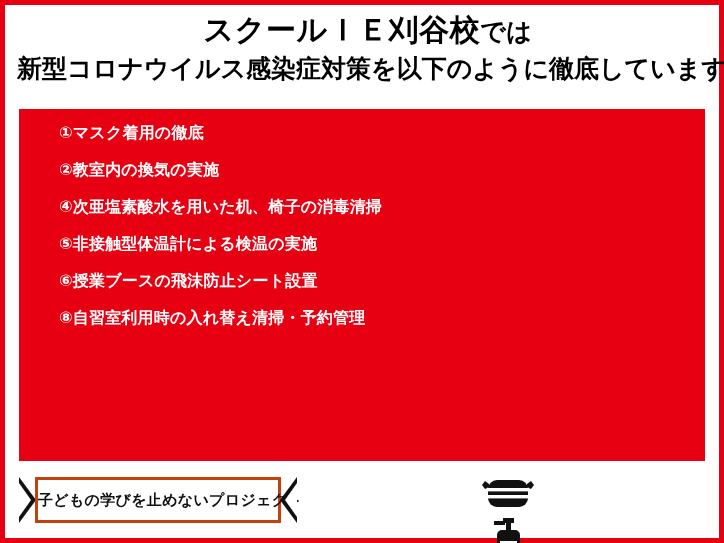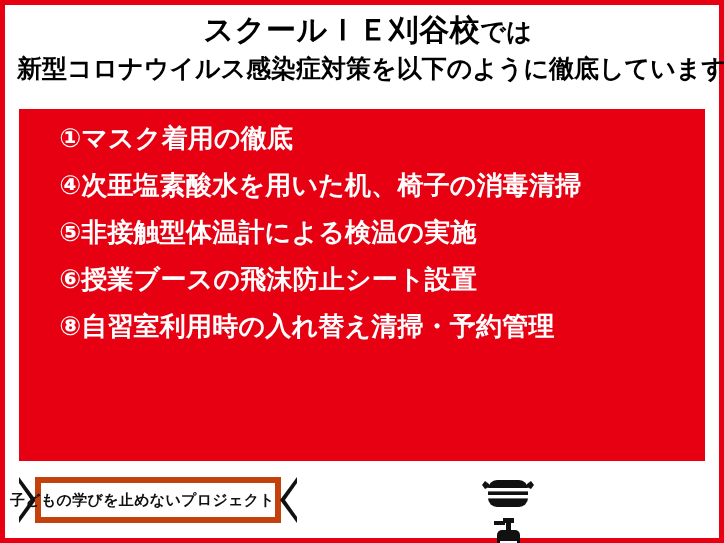--- a/index.html
+++ b/index.html
@@ -58,21 +58,21 @@
     left: 14px;
     right: 14px;
     top: 104px;
     height: 352px;
     background: #e60012;
     box-sizing: border-box;
     padding: 16px 10px 10px 40px;
   }
   .measure {
     color: #ffffff;
-    font-size: 26px;
+    font-size: 16px;
     font-weight: bold;
     line-height: 1.0;
     margin-bottom: 21px;
     white-space: nowrap;
     letter-spacing: 0.2px;
   }
   .measure:last-child {
     margin-bottom: 16px;
   }
   
@@ -89,25 +89,25 @@
     top: 6px;
     width: 278px;
     height: 46px;
   }
   .banner-box {
     position: absolute;
     left: 16px;
     top: 0;
     width: 246px;
     height: 46px;
-    border: 6px solid #c2410c;
+    border: 3px solid #c2410c;
     box-sizing: border-box;
     display: flex;
     align-items: center;
-    justify-content: flex-end;
+    justify-content: flex-start;
   }
   .banner-text {
     font-size: 15px;
     font-weight: bold;
     color: #111111;
     white-space: nowrap;
     letter-spacing: 0.3px;
   }
   .banner-wing {
     position: absolute;
@@ -172,20 +172,21 @@
 
     <div class="heading">
       <div class="heading-line1">
         <span class="school">スクールＩＥ刈谷校</span><span class="suffix">では</span>
       </div>
       <div class="heading-line2">新型コロナウイルス感染症対策を以下のように徹底しています。</div>
     </div>
 
     <div class="red-panel">
       <div class="measure">①マスク着用の徹底</div>
+      <div class="measure">②教室内の換気の実施</div>
       <div class="measure">④次亜塩素酸水を用いた机、椅子の消毒清掃</div>
       <div class="measure">⑤非接触型体温計による検温の実施</div>
       <div class="measure">⑥授業ブースの飛沫防止シート設置</div>
       <div class="measure">⑧自習室利用時の入れ替え清掃・予約管理</div>
     </div>
 
     <div class="bottom-strip">
 
       <div class="banner">
         <span class="banner-wing left"></span>

